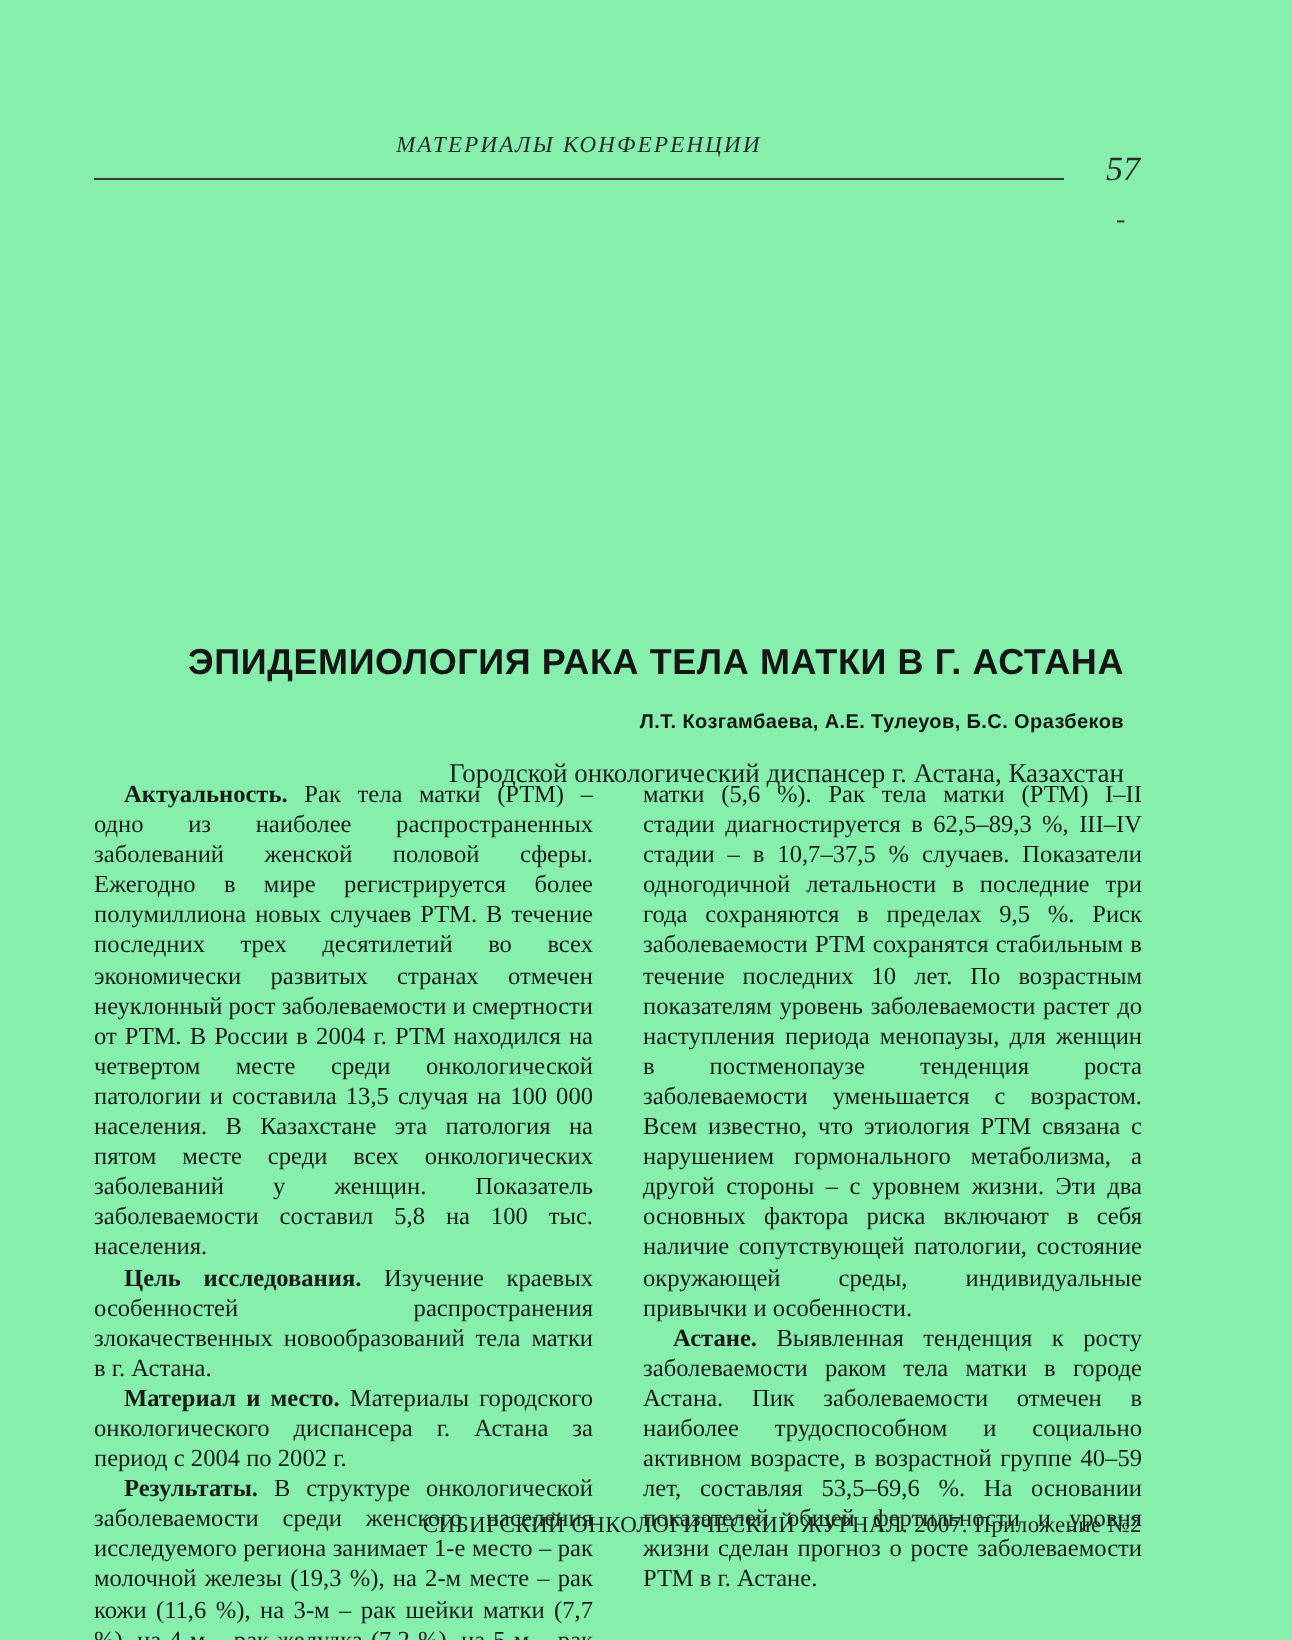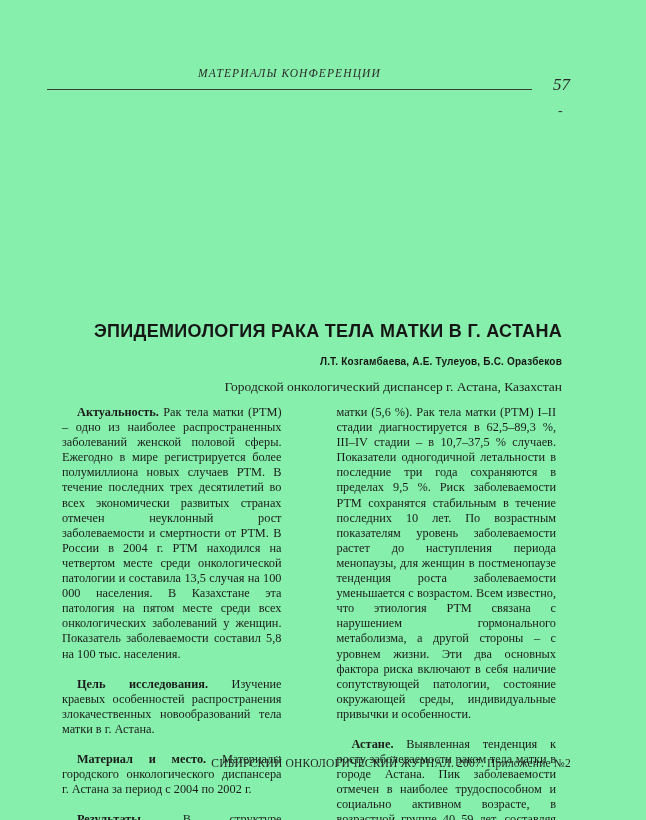--- a/index.html
+++ b/index.html
@@ -91,21 +91,21 @@
     gap: 25px;
   }
   .col {
     flex: 1 1 0;
     font-size: 12.3px;
     line-height: 15.1px;
     text-align: justify;
     color: #1b1b1b;
   }
   .col p {
-    margin: 15px;
+    margin: 0;
     text-indent: 15px;
   }
   .col p.cont {
     text-indent: 0;
   }
   .lead { font-weight: bold; }
 
   
   .footer {
     position: absolute;

